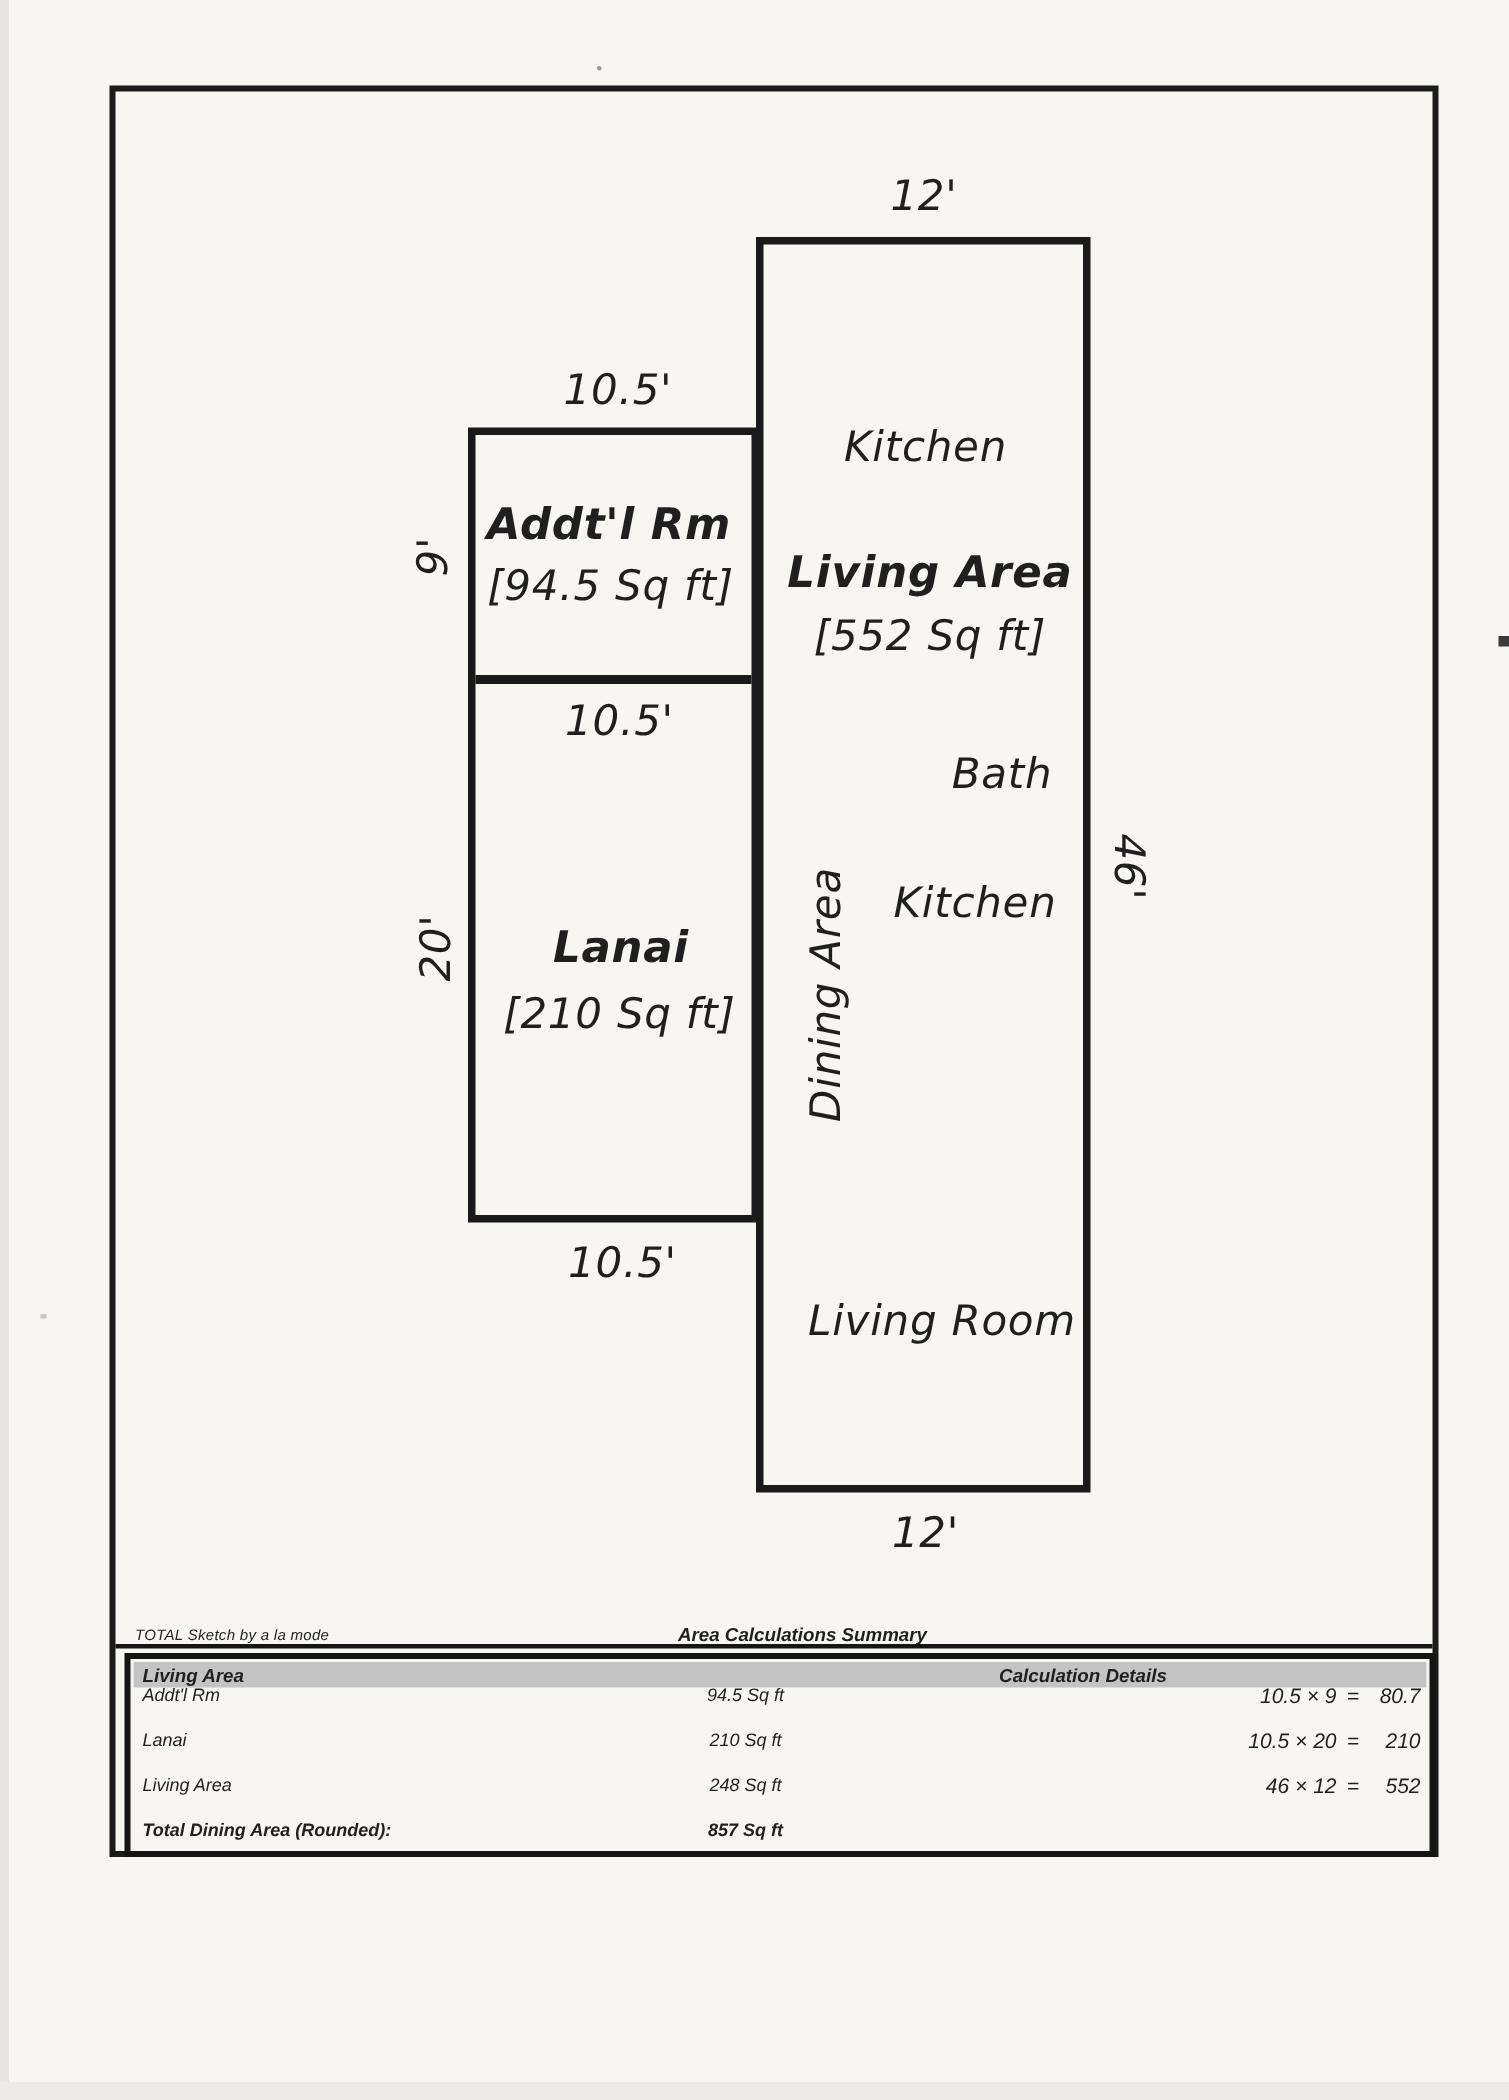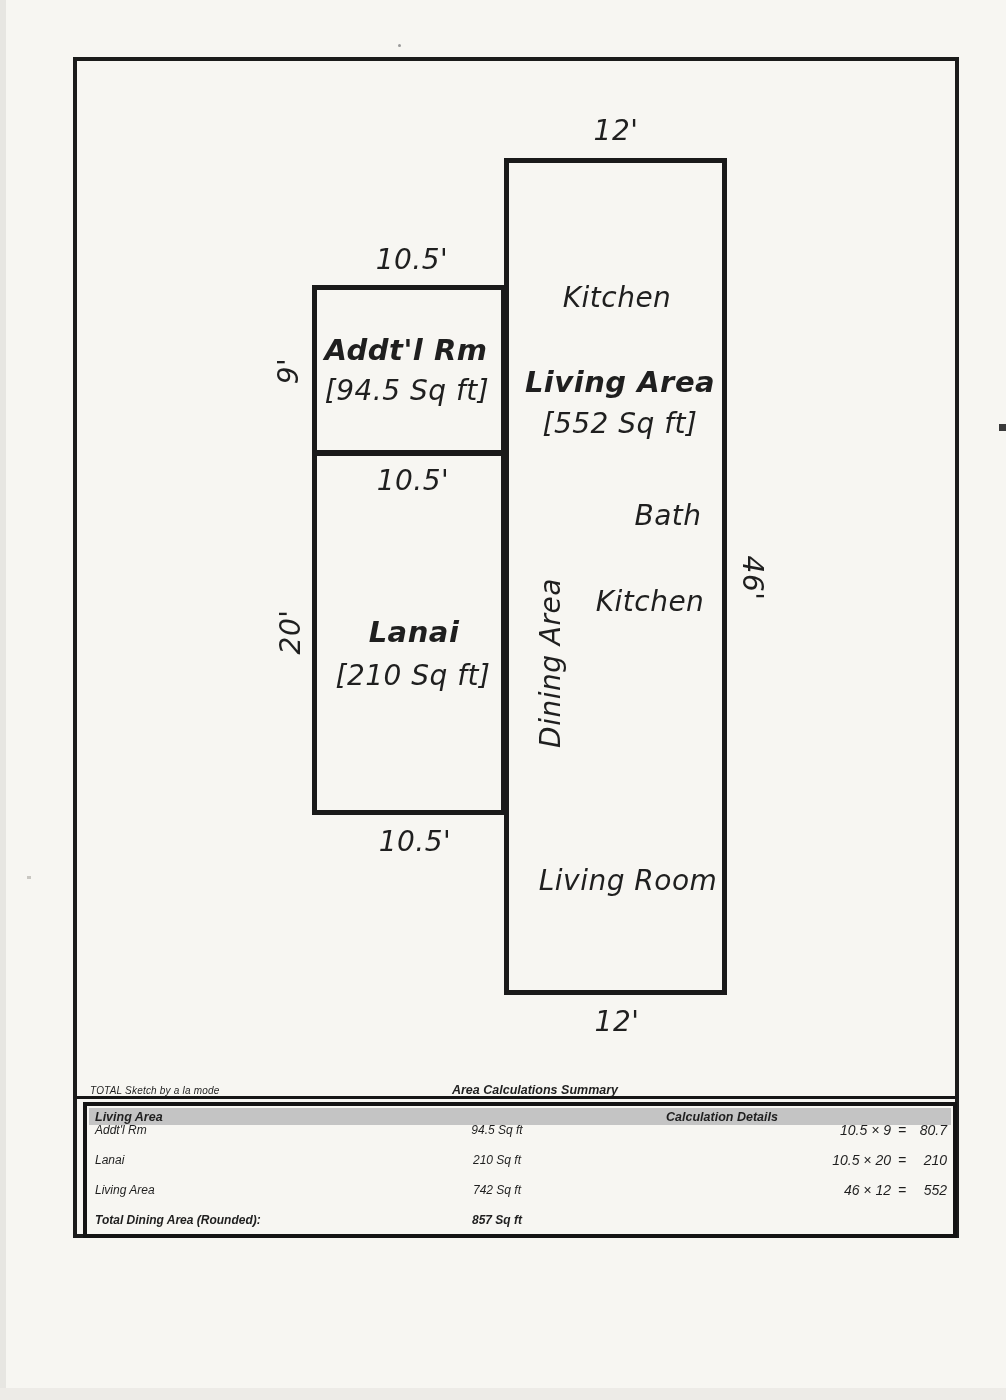--- a/index.html
+++ b/index.html
@@ -134,21 +134,21 @@
 
     <div class="trow-name r2">Lanai</div>
     <div class="trow-area r2">210 Sq ft</div>
     <div class="trow-calc r2">
       <span class="expr">10.5 × 20</span>
       <span class="eq">=</span>
       <span class="res">210</span>
     </div>
 
     <div class="trow-name r3">Living Area</div>
-    <div class="trow-area r3">742 Sq ft</div>
+    <div class="trow-area r3">248 Sq ft</div>
     <div class="trow-calc r3">
       <span class="expr">46 × 12</span>
       <span class="eq">=</span>
       <span class="res">552</span>
     </div>
 
     <div class="trow-name r4 bold-t">Total Dining Area (Rounded):</div>
     <div class="trow-area r4 bold-t">857 Sq ft</div>
   </div>
 

